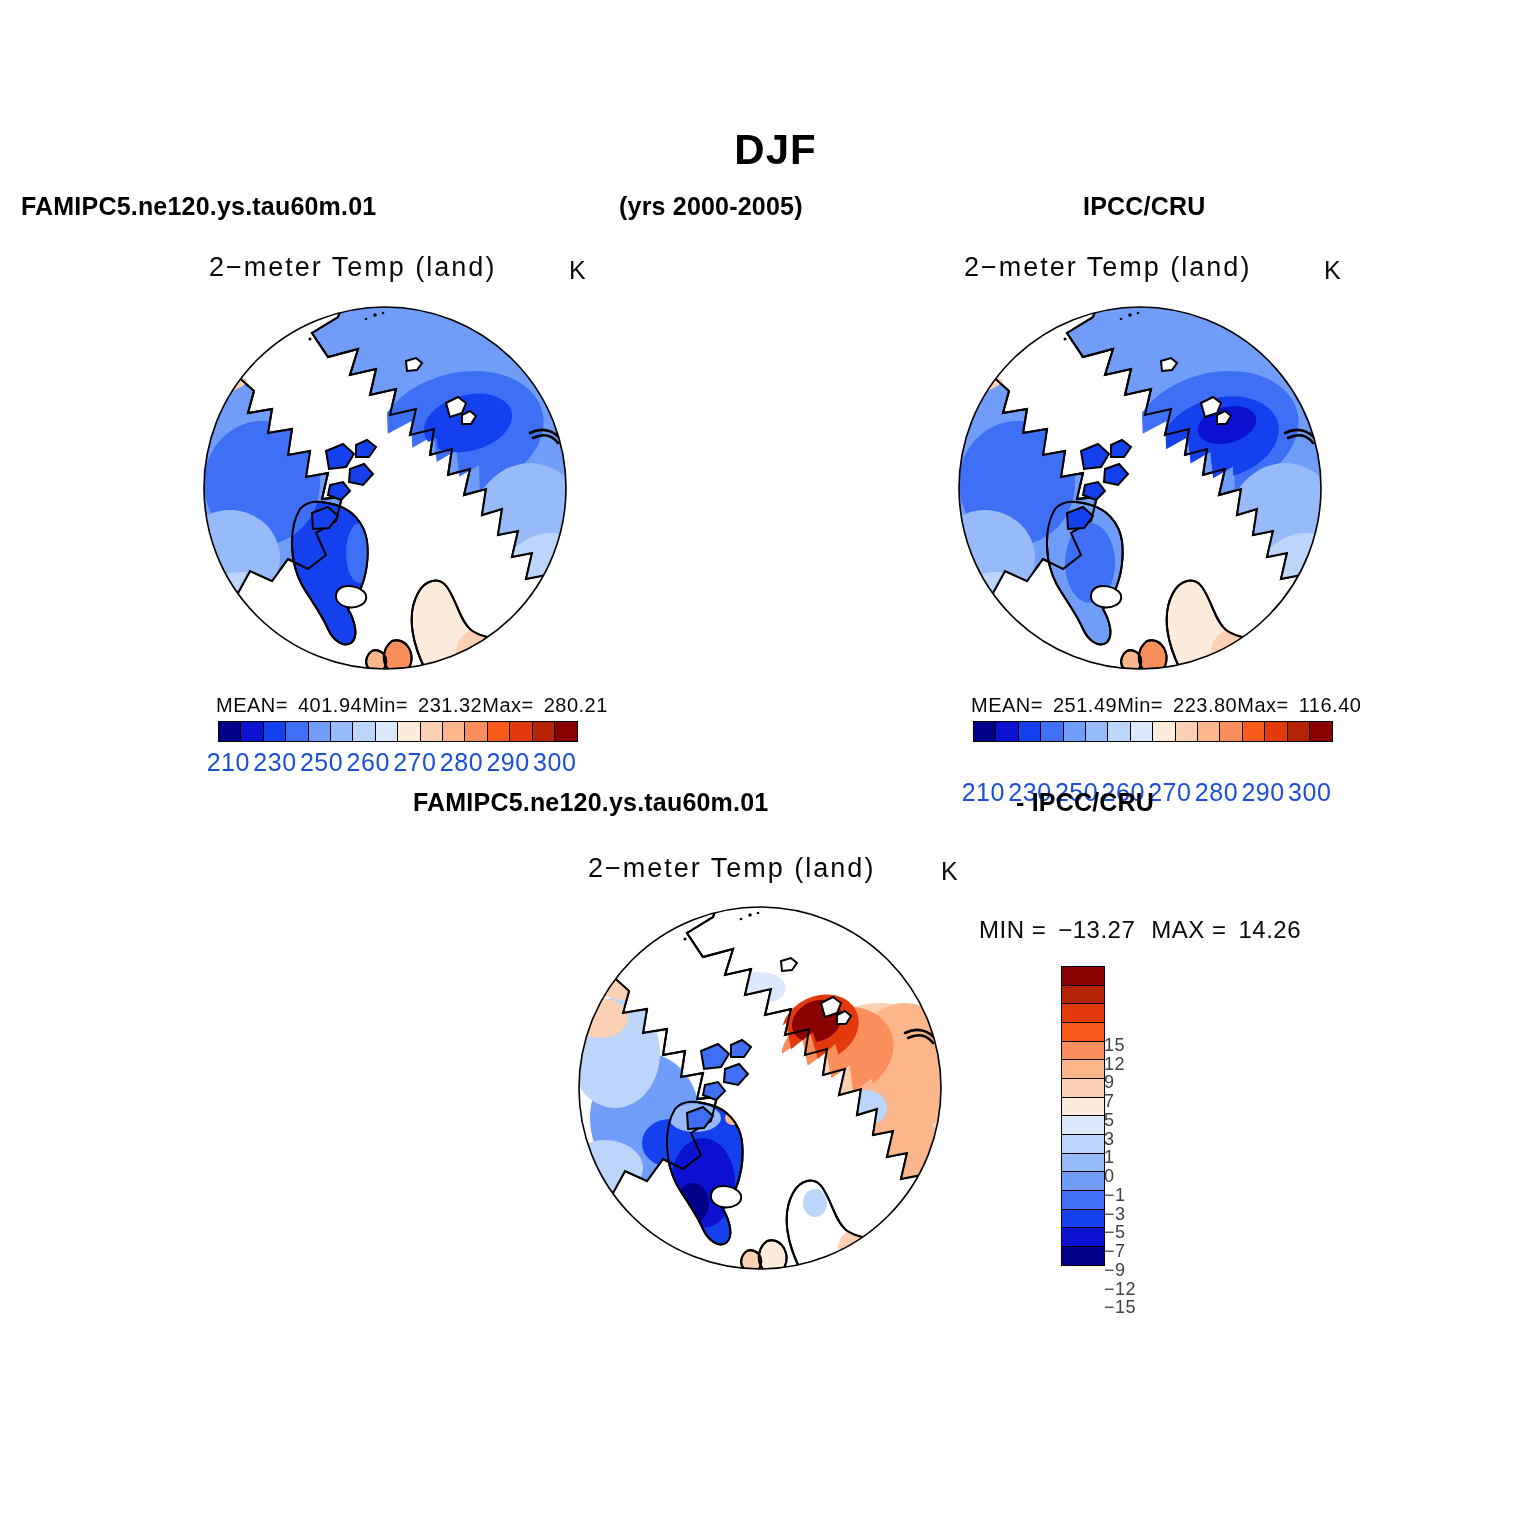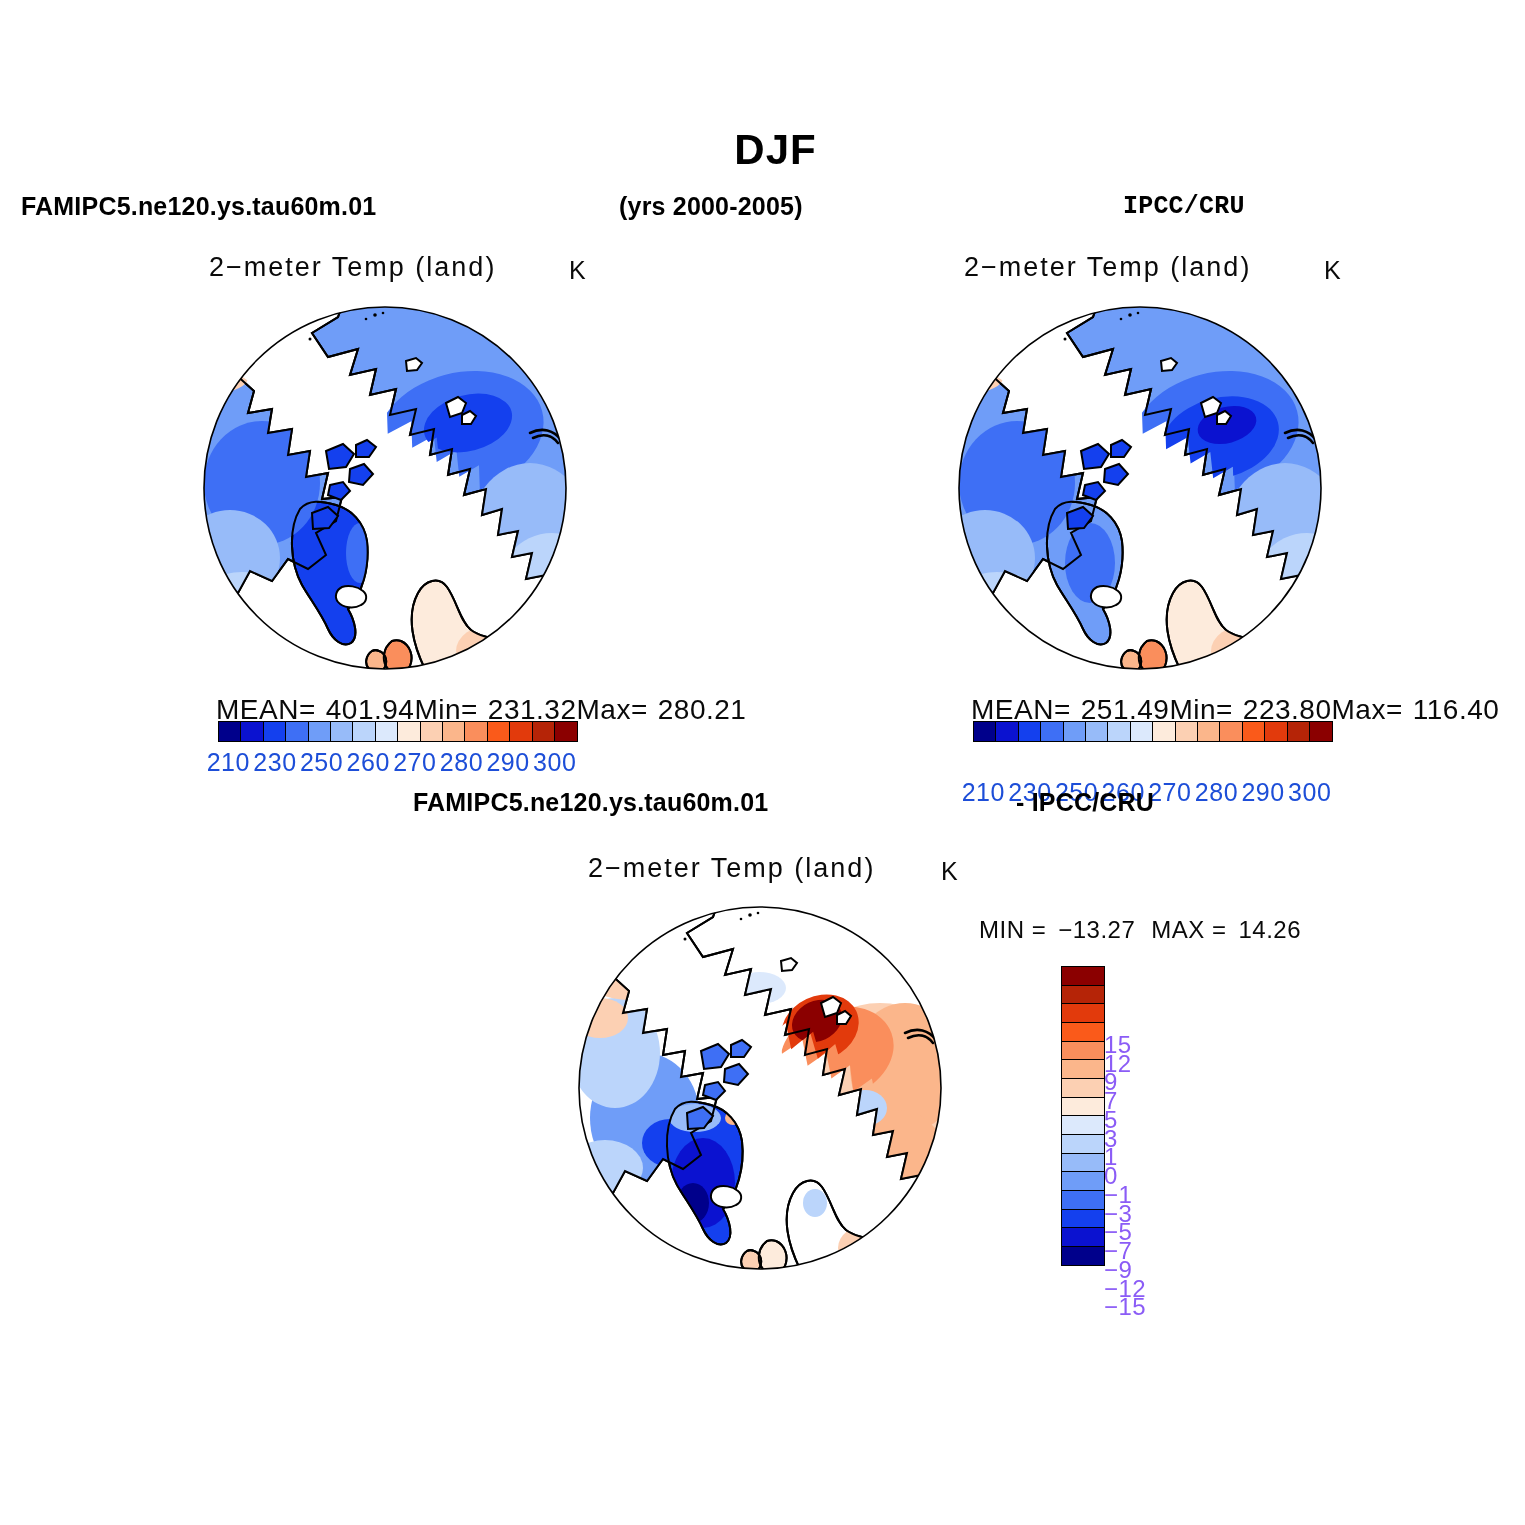--- a/index.html
+++ b/index.html
@@ -2,43 +2,43 @@
 <html><head>
 <meta charset="utf-8">
 <style>
   html,body{margin:0;padding:0;background:#fff;}
   body{width:1525px;height:1525px;position:relative;font-family:"Liberation Sans",sans-serif;color:#000;overflow:hidden;}
   .abs{position:absolute;white-space:nowrap;padding-left:13px;}
   .fig-title{font-size:42px;font-weight:bold;letter-spacing:1px;}
   .hdr{font-size:25px;font-weight:bold;letter-spacing:.2px;}
   .ptitle{font-size:27px;font-weight:400;letter-spacing:2px;color:#0a0a0a;}
   .unit{font-size:25px;font-weight:400;letter-spacing:1px;color:#0a0a0a;}
-  .stats{display:flex;font-size:28px;letter-spacing:.5px;color:#0a0a0a;}
+  .stats{display:flex;font-size:20px;letter-spacing:.5px;color:#0a0a0a;}
   .stats .pair{display:flex;gap:10px;}
   .hbar{display:flex;height:21px;}
   .hbar .cell{flex:1;border:1.6px solid #000;margin-left:-1.6px;}
   .hbar .cell:first-child{margin-left:0;}
   .ticks{position:relative;height:30px;font-size:25px;letter-spacing:.5px;color:#1d4ed8;}
   .ticks span{position:absolute;transform:translateX(-50%);}
   .vbar{display:flex;flex-direction:column;width:44px;height:300px;}
   .vbar .cell{flex:1;border:1.6px solid #000;margin-top:-1.6px;}
   .vbar .cell:first-child{margin-top:0;}
-  .vlabels{position:relative;width:70px;height:300px;font-size:24px;letter-spacing:.5px;color:#8b5cf6;}
+  .vlabels{position:relative;width:70px;height:300px;font-size:18px;letter-spacing:.5px;color:#404040;}
   .vlabels span{position:absolute;left:0;transform:translateY(-50%);}
   .minmax{display:flex;gap:16px;font-size:24px;letter-spacing:.5px;color:#0a0a0a;}
   svg.map{position:absolute;}
 </style>
 </head>
 <body>
 
 <div class="abs fig-title" style="left:0;top:126;width:1525px;text-align:center;top:126px;">DJF</div>
 
 <div class="abs hdr" style="left:8px;top:192px;">FAMIPC5.ne120.ys.tau60m.01</div>
 <div class="abs hdr" style="left:606px;top:192px;">(yrs 2000-2005)</div>
-<div class="abs hdr" style="left:1110px;top:192px;font-family:Liberation Mono, monospace;">IPCC/CRU</div>
+<div class="abs hdr" style="left:1070px;top:192px;">IPCC/CRU</div>
 
 <div class="abs ptitle" style="left:196px;top:252px;">2−meter Temp (land)</div>
 <div class="abs unit" style="left:556px;top:256px;">K</div>
 <svg class="map" id="map-model" style="left:200px;top:303px;" width="370" height="370" viewBox="0 0 370 370">
     <defs>
       <clipPath id="map-model-circ">
         <circle cx="185" cy="185" r="181"></circle>
       </clipPath>
       <clipPath id="map-model-eurasia">
         <path d="M 150,-20 L 138,14 112,30 128,54 158,46 150,72 176,66 170,92 196,86 190,112 216,106 210,132 234,126 230,152 252,146 248,172 270,166 264,192 286,186 282,212 302,206 298,232 318,228 312,254 332,250 326,276 346,272 342,298 360,296 354,322 372,320 L 400,330 400,-20 Z"></path>

